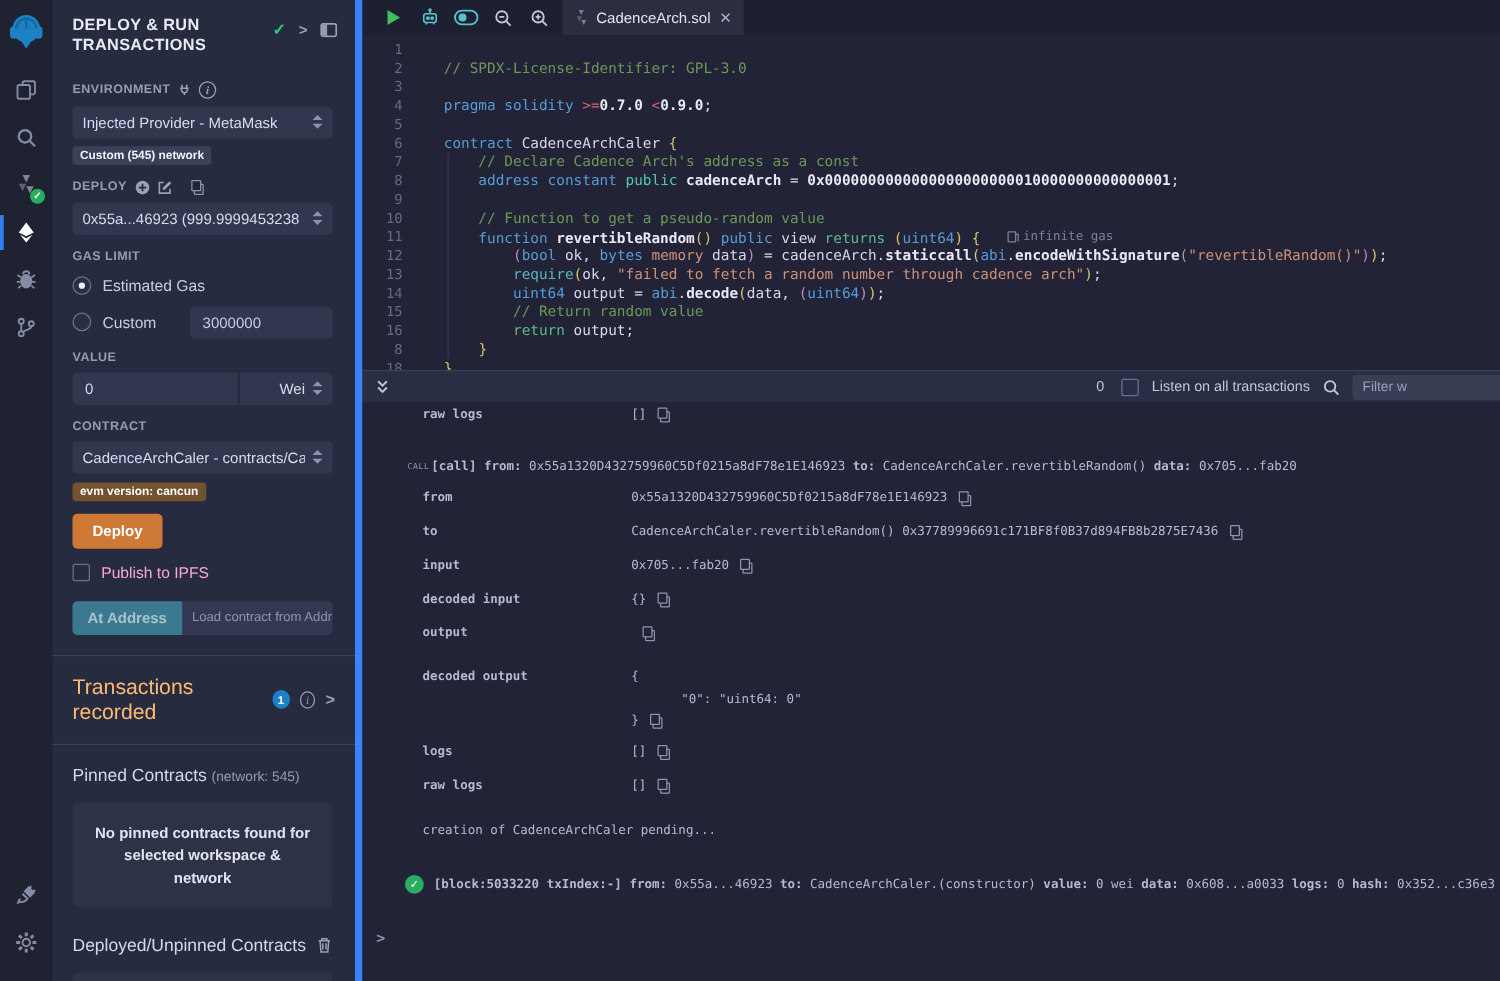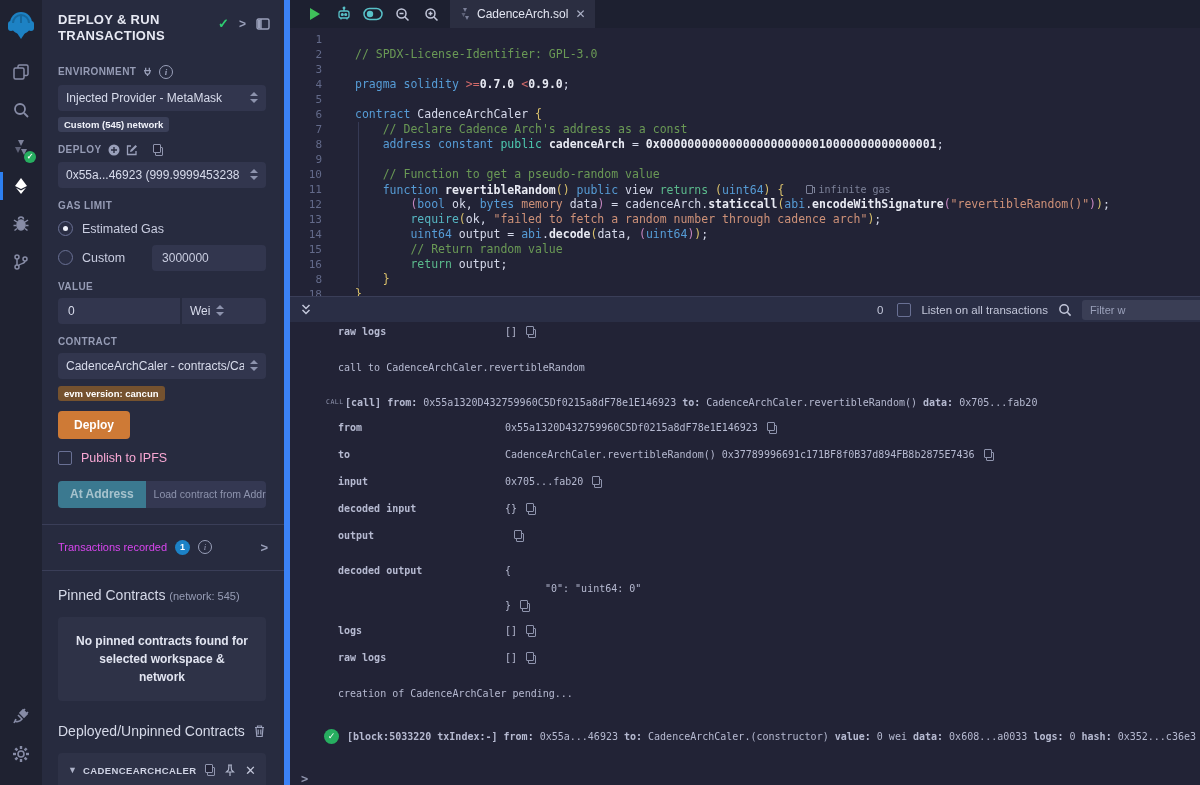--- a/index.html
+++ b/index.html
@@ -46,34 +46,34 @@
     border-radius:3px; padding:2px 6px; margin-top:7px; }
 
   .radio-row { display:flex; align-items:center; gap:9px; font-size:12.5px; color:#c9cde0; margin-top:7px; height:22px; }
   .radio { width:15px; height:15px; border-radius:50%; border:1px solid #697094; position:relative; flex-shrink:0; background:#2a2e44; }
   .radio.sel::after { content:""; position:absolute; left:4px; top:4px; width:5px; height:5px; border-radius:50%; background:#f0f2fa; }
   .gas-custom-input { background:#32364e; border-radius:4px; height:26px; flex:1; margin-left:18px;
     display:flex; align-items:center; padding:0 10px; font-size:12px; }
 
   .value-row { display:flex; gap:2px; }
   .value-input { background:#32364e; border-radius:4px 0 0 4px; height:26px; flex:1; display:flex; align-items:center; padding:0 10px; font-size:12px; }
-  .wei-select { background:#32364e; border-radius:0 4px 4px 0; height:26px; width:84px; display:flex; align-items:center; padding:0 8px; font-size:12px; }
+  .wei-select { background:#32364e; border-radius:0 4px 4px 0; height:26px; width:74px; display:flex; align-items:center; justify-content:flex-end; padding:0 8px; font-size:12px; }
 
   .btn-deploy { background:#ce7a36; color:#fff; font-weight:bold; font-size:12px; border:none; border-radius:4px;
     padding:7px 16px; margin-top:10px; cursor:pointer; display:inline-block; }
   .ipfs-row { display:flex; align-items:center; gap:9px; margin-top:12px; font-size:12.5px; color:#f9a8d4; }
   .cbx { width:14px; height:14px; border:1px solid #697094; border-radius:2px; background:transparent; flex-shrink:0; }
   .ataddr-row { display:flex; margin-top:16px; }
   .btn-ataddr { background:#3b7990; color:rgba(255,255,255,.55); font-weight:bold; font-size:12px; border:none;
     border-radius:4px 0 0 4px; padding:0 12px; height:27px; }
   .ataddr-input { background:#343852; border-radius:0 4px 4px 0; flex:1; height:27px; display:flex; align-items:center;
     padding:0 8px; font-size:10.5px; color:#8d93ad; overflow:hidden; white-space:nowrap; }
 
   .txrec-row { display:flex; align-items:center; gap:8px; padding:15px 16px; }
-  .txrec-label { font-size:11px; color:#d946ef; }
+  .txrec-label { font-size:17px; color:#fdba74; }
   .count-badge { width:15px; height:15px; border-radius:50%; background:#1c82c7; color:#fff; font-size:9px;
     font-weight:bold; display:flex; align-items:center; justify-content:center; }
   .info-ic { width:14px; height:14px; border:1px solid #9aa0ba; border-radius:50%; color:#9aa0ba; font-size:9px;
     display:flex; align-items:center; justify-content:center; font-style:italic; font-family:"Liberation Serif",serif; }
   .txrec-chev { margin-left:auto; color:#9aa0ba; font-size:13px; font-weight:bold; }
 
   .pinned-title { font-size:14px; color:#d5d9e8; margin-top:16px; }
   .pinned-suffix { font-size:11px; color:#969cb5; }
   .pinned-empty { background:#2e3247; border-radius:4px; margin-top:14px; padding:15px 18px; text-align:center;
     font-size:12px; font-weight:bold; color:#e2e5f1; line-height:1.5; }
@@ -481,21 +481,20 @@
       <input class="tfilter" placeholder="Filter w" style="">
     </div>
 
     <div class="terminal">
       <div id="terminal-items">
           <div class="t-kv">
             <span class="lbl">raw logs</span>
             <span class="val">[]</span>
             <span class="copy"></span>
           </div>
-          <div class="t-text">call to CadenceArchCaler.revertibleRandom</div>
           <div class="t-tag">
             <span class="tag">CALL</span>
             <span><span class="bold">[call]</span><span> </span><span class="bold">from:</span><span> 0x55a1320D432759960C5Df0215a8dF78e1E146923 </span><span class="bold">to:</span><span> CadenceArchCaler.revertibleRandom() </span><span class="bold">data:</span><span> 0x705...fab20</span></span>
           </div>
           <div class="t-kv">
             <span class="lbl">from</span>
             <span class="val">0x55a1320D432759960C5Df0215a8dF78e1E146923</span>
             <span class="copy"></span>
           </div>
           <div class="t-kv">

